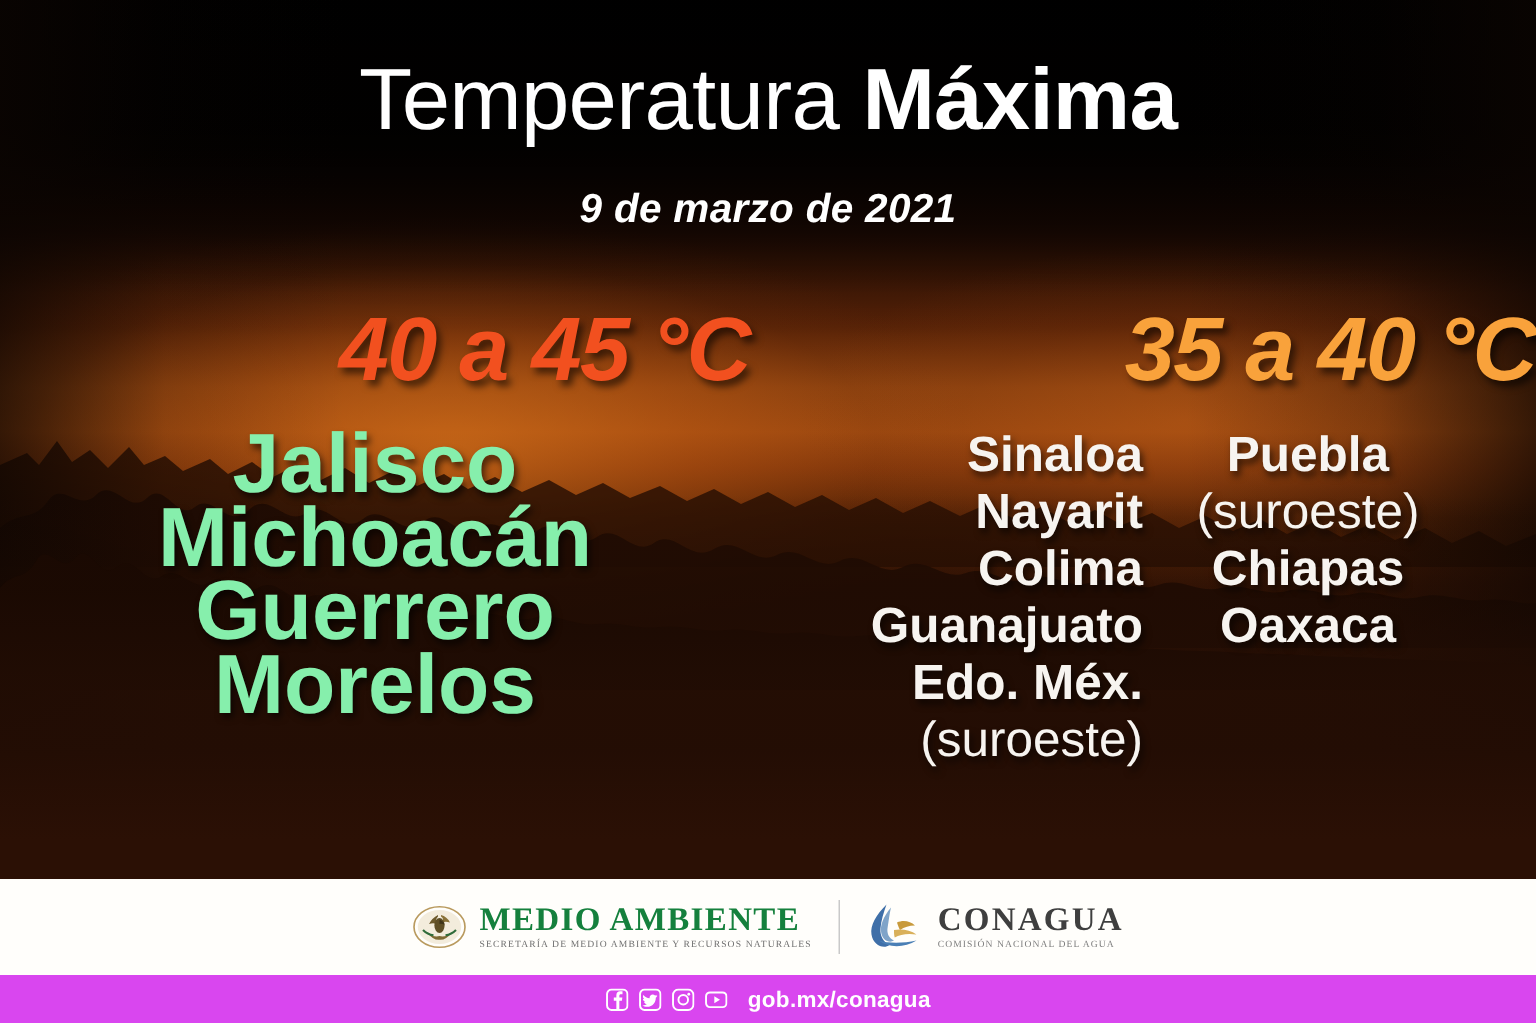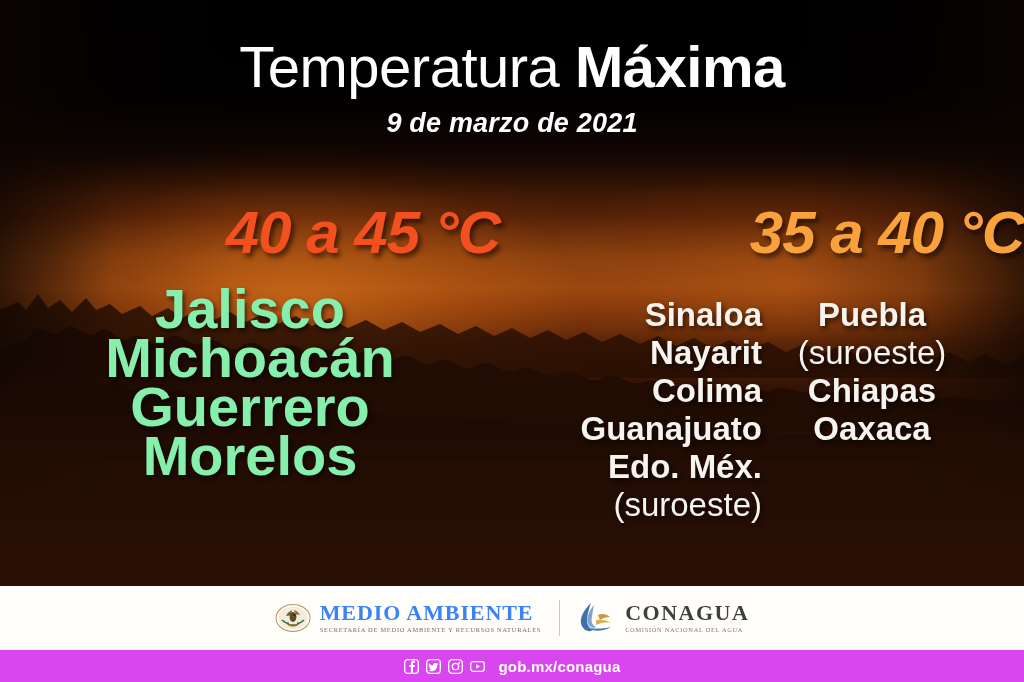--- a/index.html
+++ b/index.html
@@ -103,21 +103,21 @@
 
   
   .header { position:absolute; left:0; top:34px; width:1024px; text-align:center; z-index:5; }
   .title {
     font-size:58px; line-height:66px; color:#ffffff;
     letter-spacing:-0.5px; white-space:nowrap;
   }
   .title .t-light { font-weight:300; }
   .title .t-bold  { font-weight:700; }
   .subtitle {
-    margin-top:6px;
+    margin-top:22px;
     font-size:27px; line-height:34px;
     font-weight:700; font-style:italic; color:#ffffff;
     letter-spacing:0.2px;
   }
 
   
   .columns {
     position:absolute; left:0; top:196px; width:1024px; height:380px;
     display:flex; z-index:5;
   }
@@ -149,21 +149,21 @@
   
   .sublists {
     margin-top:14px;
     display:flex;
     justify-content:center;
     align-items:flex-start;
     gap:10px;
     color:#f7f4f0;
     text-shadow:2px 3px 5px rgba(0,0,0,0.6);
   }
-  .sublist { font-size:33px; line-height:38px; font-weight:700;margin-top:12px; }
+  .sublist { font-size:33px; line-height:38px; font-weight:700; }
   .sublist-a { text-align:right; width:210px; }
   .sublist-b { text-align:center;  width:200px; }
   .sublist .state { white-space:nowrap; }
   .sublist .qualifier { font-weight:400; }
 
   
   .logo-strip {
     position:absolute; left:0; top:586px; width:1024px; height:64px;
     background:#fffefb;
     display:flex; align-items:center; justify-content:center;
@@ -171,21 +171,21 @@
   }
   .logo-strip-inner { display:flex; align-items:center; gap:18px; }
 
   .brand { display:flex; align-items:center; gap:9px; }
   .brand-emblem { width:36px; height:30px; flex:0 0 auto; }
   .brand-emblem svg { display:block; }
   .brand-text { line-height:1; }
   .brand-title {
     font-family:"Liberation Serif", serif;
     font-weight:700; font-size:22px; letter-spacing:0.9px;
-    color:#3b82f6;
+    color:#15803d;
   }
   .brand-sub {
     font-family:"Liberation Serif", serif;
     font-size:6.4px; letter-spacing:0.75px; color:#6f6f6f;
     margin-top:3px; white-space:nowrap;
   }
 
   .divider { width:1px; height:36px; background:#c9c9c9; }
 
   .brand-conagua .brand-title { color:#3f3f3f; letter-spacing:1.5px; }

